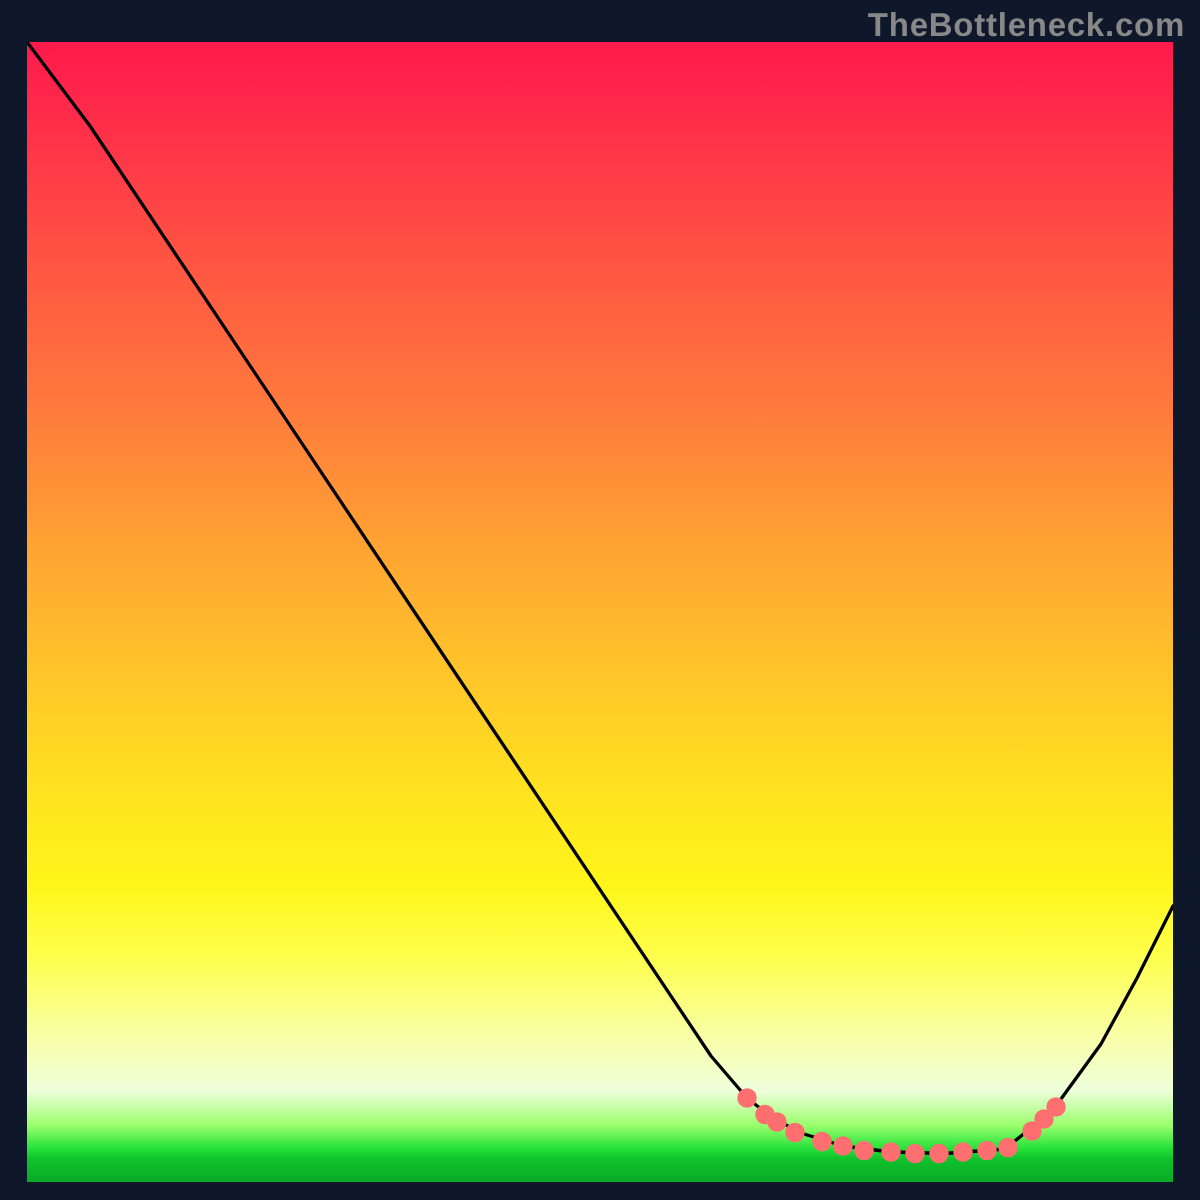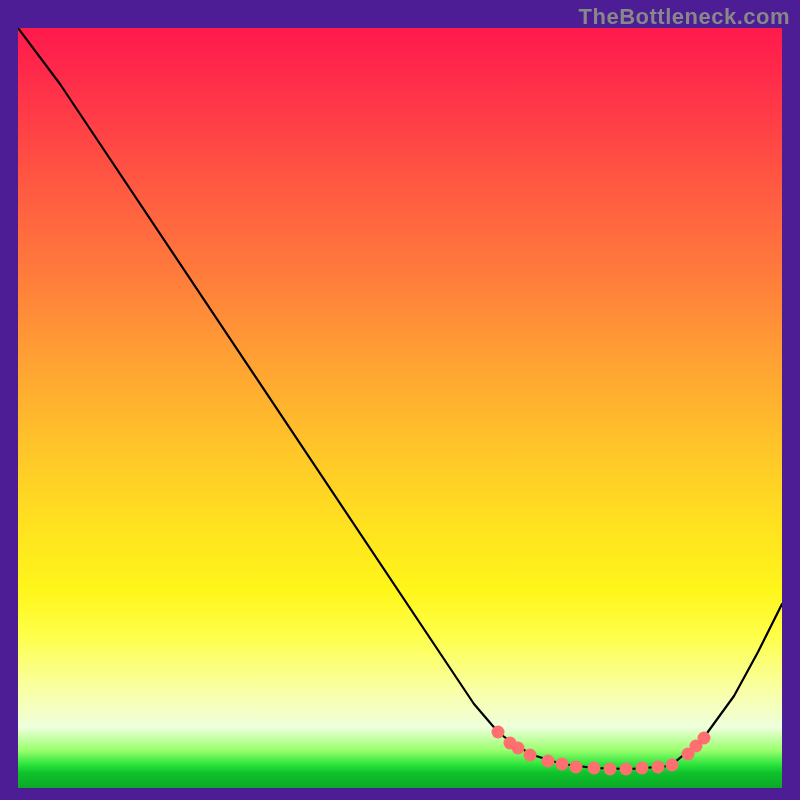--- a/index.html
+++ b/index.html
@@ -8,21 +8,21 @@
     width: 800px;
     height: 800px;
     background: #000;
     overflow: hidden;
     font-family: Arial, Helvetica, sans-serif;
   }
   .frame {
     position: relative;
     width: 800px;
     height: 800px;
-    background: #4c1d95;
+    background: #0f172a;
   }
   .watermark {
     position: absolute;
     top: 4px;
     right: 10px;
     color: #888;
     font-size: 22px;
     font-weight: 600;
     letter-spacing: 0.5px;
     z-index: 60;

